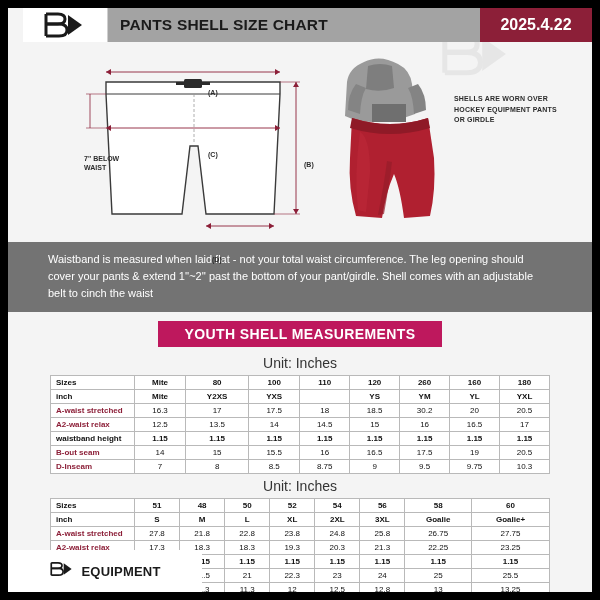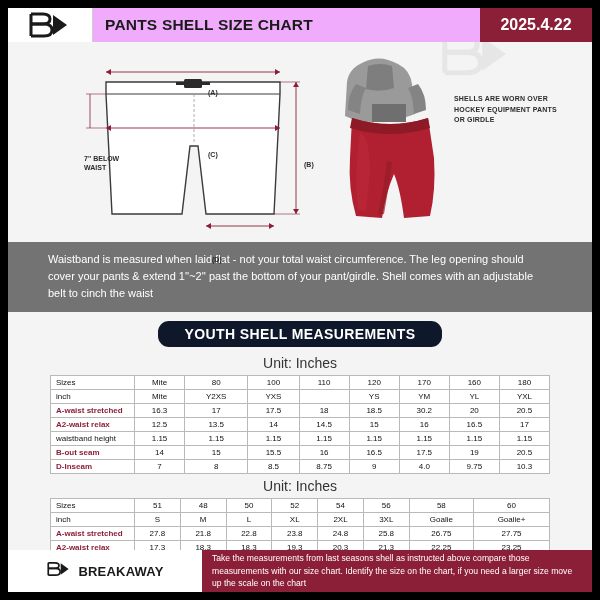--- a/index.html
+++ b/index.html
@@ -22,21 +22,22 @@
     width: 584px; height: 584px;
     background: #f4f4f4;
     overflow: hidden;
   }
 
   
   .header {
     display: flex;
     align-items: stretch;
     height: 34px;
-    background: #f0abfc;
+    background: #a3a3a3;
+    margin-left: 15px;
   }
   .hdr-logo {
     width: 84px;
     display: flex; align-items: center; justify-content: center;
     background: #ffffff;
   }
   .hdr-logo svg { display:block; }
   .hdr-title {
     flex: 1;
     display: flex; align-items: center;
@@ -100,27 +101,26 @@
 
   
   .section-head {
     position: relative;
     text-align: center;
     padding: 9px 0 4px;
     background: #f4f4f4;
   }
   .section-head .pill {
     display: inline-block;
-    background: #0f172a;
+    background: #be185d;
     color: #ffffff;
     font-size: 14px;
     font-weight: bold;
     letter-spacing: .4px;
     padding: 5px 26px;
-    border-radius: 11px;
   }
   .unit {
     text-align: center;
     font-size: 14px;
     color: #333;
     padding: 4px 0 4px;
     background: #f4f4f4;
   }
 
   
@@ -137,21 +137,21 @@
     text-align: center;
     font-weight: normal;
     color: #111;
     padding: 0 1px;
   }
   table tr td:first-child {
     text-align: left;
     padding-left: 5px;
     width: 84px;
   }
-  tr.hdr-row td { font-weight: normal; }
+  tr.hdr-row td { font-weight: bold; }
   td.lbl-red { color: #8c1f38; font-weight: bold; }
   td.lbl-bold { font-weight: bold; }
   td.col-head { font-weight: bold; }
 
   
   .footer {
     position: absolute;
     left: 0; bottom: 0;
     width: 100%;
     height: 42px;
@@ -278,21 +278,21 @@
     <div class="tbl-wrap">
       <table>
         <tbody id="youth-body">
             <tr class="hdr-row">
               <td class="lbl-bold">Sizes</td>
               <td class="col-head">Mite</td>
               <td class="col-head">80</td>
               <td class="col-head">100</td>
               <td class="col-head">110</td>
               <td class="col-head">120</td>
-              <td class="col-head">170</td>
+              <td class="col-head">260</td>
               <td class="col-head">160</td>
               <td class="col-head">180</td>
             </tr>
             <tr class="hdr-row">
               <td class="lbl-bold">inch</td>
               <td class="col-head">Mite</td>
               <td class="col-head">Y2XS</td>
               <td class="col-head">YXS</td>
               <td class="col-head"></td>
               <td class="col-head">YS</td>
@@ -344,21 +344,21 @@
               <td>19</td>
               <td>20.5</td>
             </tr>
             <tr>
               <td class="lbl-red">D-Inseam</td>
               <td>7</td>
               <td>8</td>
               <td>8.5</td>
               <td>8.75</td>
               <td>9</td>
-              <td>4.0</td>
+              <td>9.5</td>
               <td>9.75</td>
               <td>10.3</td>
             </tr>
           </tbody>
       </table>
     </div>
 
     <div class="unit">Unit: Inches</div>
     <div class="tbl-wrap">
       <table>
@@ -446,19 +446,18 @@
 
     <div class="footer">
       <div class="foot-left">
         <span>
           <svg width="26" height="18" viewBox="0 0 46 26">
             <path d="M4 2 L4 24 M4 2 L16 2 Q23 2 23 7 Q23 12 16 12 L4 12" fill="none" stroke="#1a1a1a" stroke-width="3"></path>
             <path d="M4 12 L17 12 Q25 12 25 18 Q25 24 17 24 L4 24" fill="none" stroke="#1a1a1a" stroke-width="3"></path>
             <path d="M26 3 L40 13 L26 23 Z" fill="#1a1a1a"></path>
           </svg>
         </span>
-        <span class="foot-brand">BREAKAWAY</span>
+        <span class="foot-brand">EQUIPMENT</span>
       </div>
-      <div class="foot-right">Take the measurements from last seasons shell as instructed above compare those measurements  with our size chart. Identify the size on the chart, if you need a larger size move up the scale on the chart</div>
     </div>
 
   </div>
 </div>
 
 </body></html>

